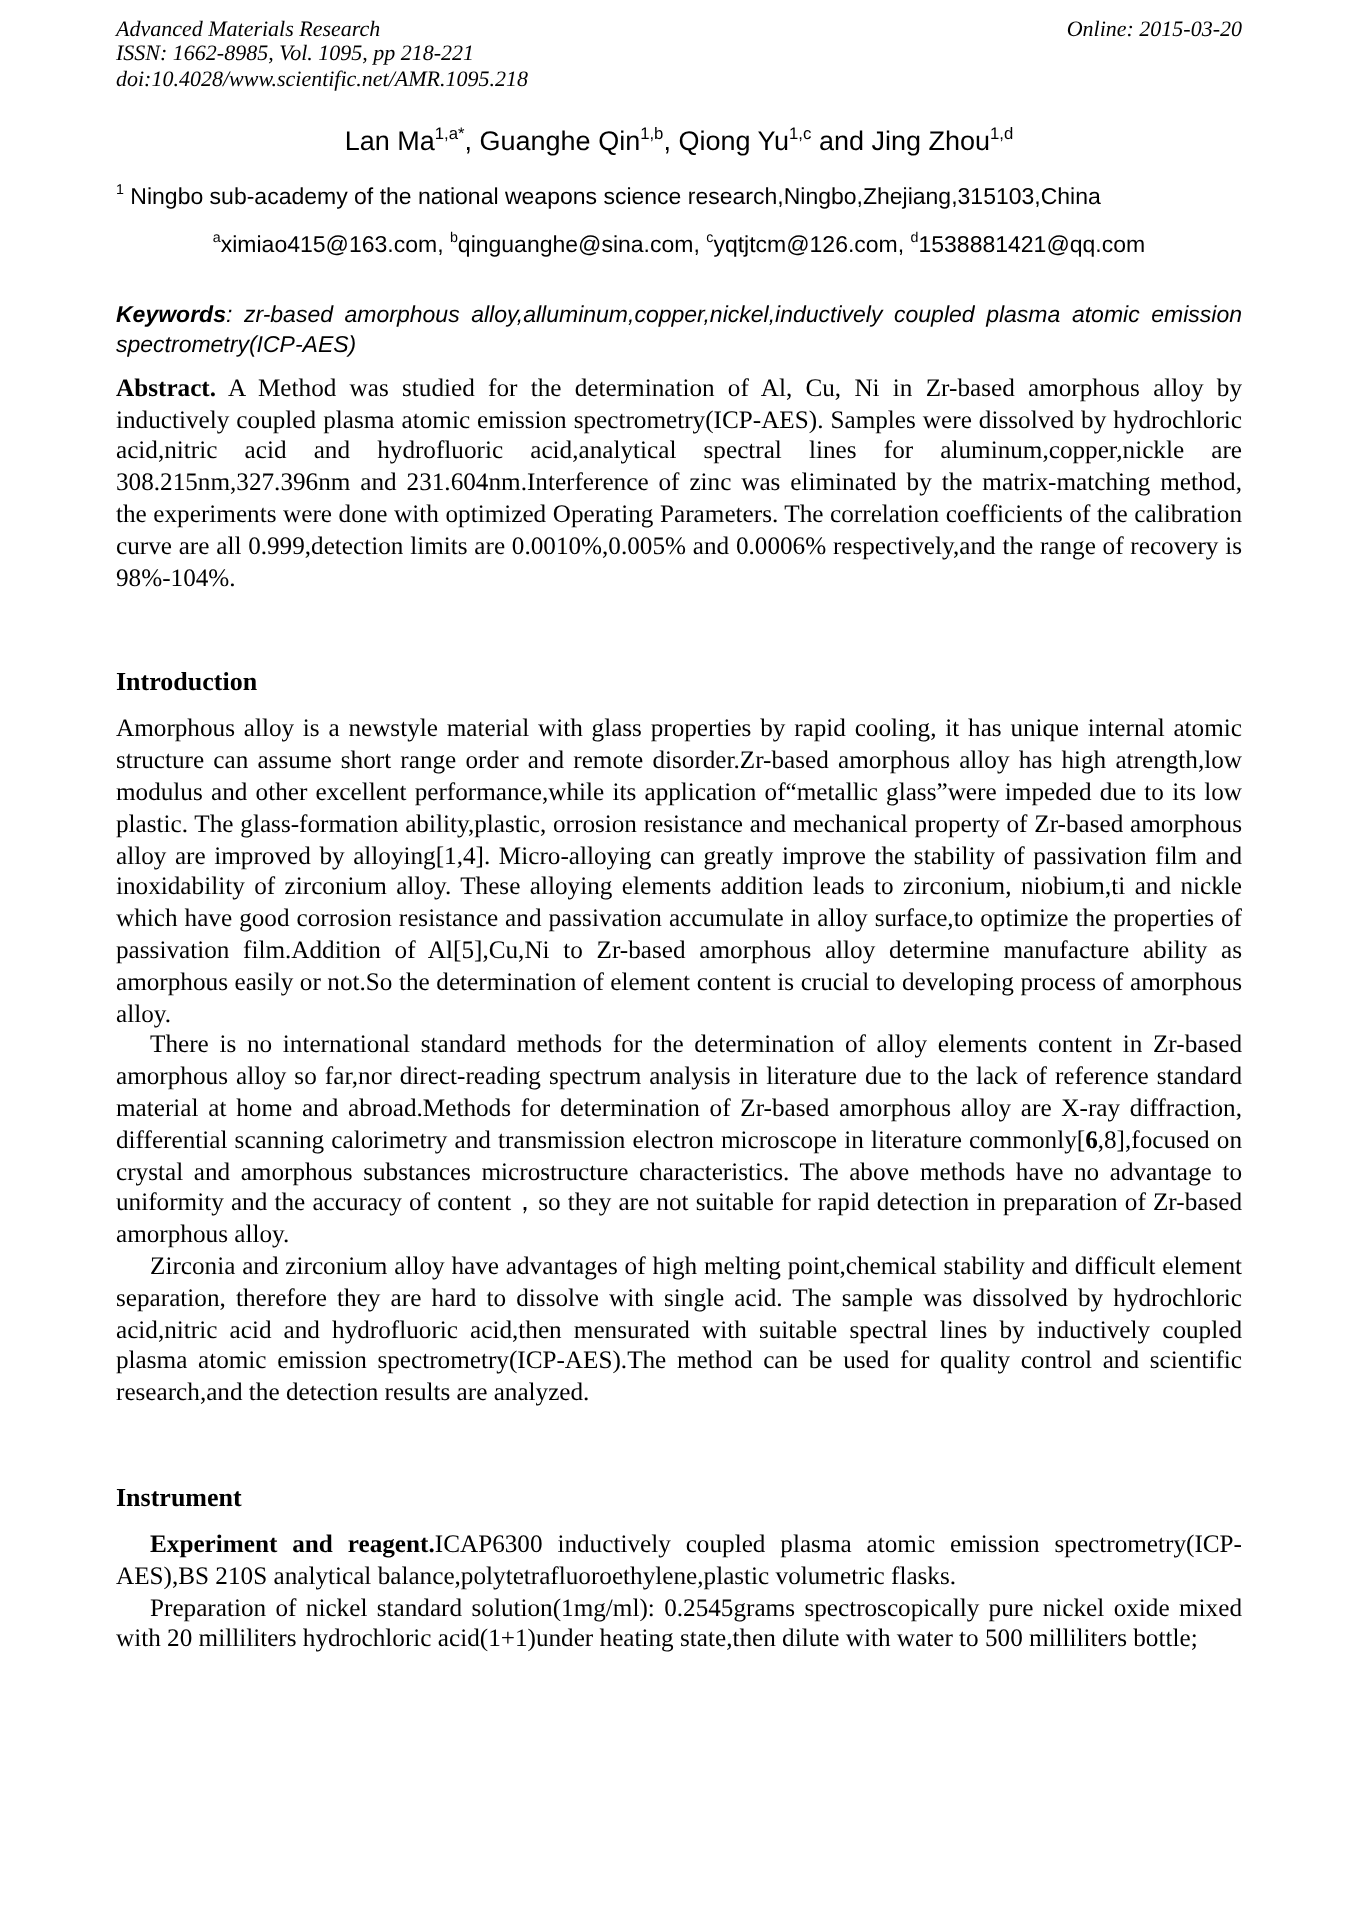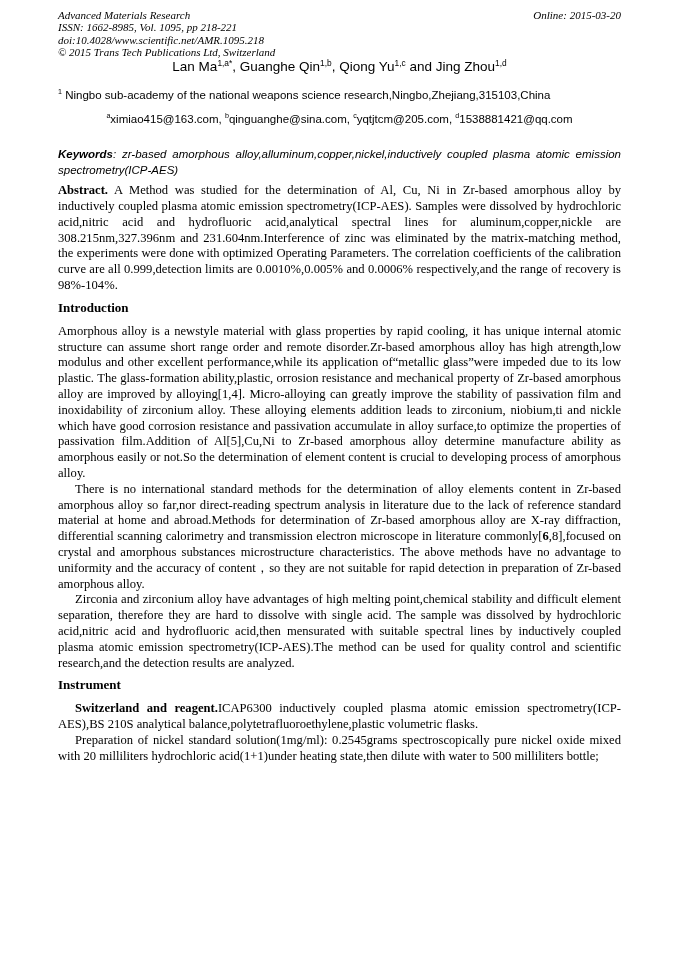--- a/index.html
+++ b/index.html
@@ -31,21 +31,21 @@
   .title {
     margin: 25px auto 0 auto;
     max-width: 556px;
     text-align: center;
     font-family: "Liberation Sans", sans-serif;
     font-weight: bold;
     font-size: 15px;
     line-height: 19px;
   }
   .authors {
-    margin-top: 0;
+    margin-top: 16px;
     text-align: center;
     font-family: "Liberation Sans", sans-serif;
     font-size: 13.5px;
     line-height: 17px;
   }
   .authors sup, .affil sup, .emails sup {
     font-size: 0.62em;
     line-height: 0;
     vertical-align: super;
   }
@@ -70,21 +70,21 @@
     text-align: justify;
     font-style: italic;
   }
   .abstract {
     margin-top: 5px;
     font-size: 12.6px;
     line-height: 15.8px;
     text-align: justify;
   }
   .sec-h {
-    margin-top: 6px;
+    margin-top: 36px;
     margin-bottom: 8px;
     font-weight: bold;
     font-size: 13px;
     line-height: 16px;
     font-family: "Liberation Serif", serif;
   }
   .para {
     margin: 0;
     font-size: 12.6px;
     line-height: 15.8px;
@@ -96,53 +96,52 @@
 </head>
 <body>
 
 <div class="page">
 
   <div class="hdr">
     <div class="hdr-left">
       <div>Advanced Materials Research</div>
       <div>ISSN: 1662-8985, Vol. 1095, pp 218-221</div>
       <div>doi:10.4028/www.scientific.net/AMR.1095.218</div>
-      <div>© 2015 Trans Tech Publications Ltd, Switzerland</div>
     </div>
     <div class="hdr-right">Online: 2015-03-20</div>
   </div>
 
 
   <div class="authors">
     <span>Lan Ma</span><sup>1,a*</sup><span>, </span><span>Guanghe Qin</span><sup>1,b</sup><span>, </span><span>Qiong Yu</span><sup>1,c</sup><span> and </span><span>Jing Zhou</span><sup>1,d</sup>
   </div>
 
   <div class="affil">
     <sup>1</sup><span> Ningbo sub-academy of the national weapons science research,Ningbo,Zhejiang,315103,China</span>
   </div>
 
   <div class="emails">
-    <sup>a</sup><span>ximiao415@163.com</span><span>, </span><sup>b</sup><span>qinguanghe@sina.com</span><span>, </span><sup>c</sup><span>yqtjtcm@205.com</span><span>, </span><sup>d</sup><span>1538881421@qq.com</span>
+    <sup>a</sup><span>ximiao415@163.com</span><span>, </span><sup>b</sup><span>qinguanghe@sina.com</span><span>, </span><sup>c</sup><span>yqtjtcm@126.com</span><span>, </span><sup>d</sup><span>1538881421@qq.com</span>
   </div>
 
   <div class="keywords">
     <b class="lead">Keywords</b><span>: zr-based amorphous alloy,alluminum,copper,nickel,inductively coupled plasma atomic emission spectrometry(ICP-AES)</span>
   </div>
 
   <div class="abstract">
     <b class="lead">Abstract.</b><span> A Method was studied for the determination of Al, Cu, Ni in Zr-based amorphous alloy by inductively coupled plasma atomic emission spectrometry(ICP-AES). Samples were dissolved by hydrochloric acid,nitric acid and hydrofluoric acid,analytical spectral lines for aluminum,copper,nickle are 308.215nm,327.396nm and 231.604nm.Interference of zinc was eliminated by the matrix-matching method, the experiments were done with optimized Operating Parameters. The correlation coefficients of the calibration curve are all 0.999,detection limits are 0.0010%,0.005% and 0.0006% respectively,and the range of recovery is 98%-104%.</span>
   </div>
 
   <div class="sec-h">Introduction</div>
 
   <p class="para">Amorphous alloy is a newstyle material with glass properties by rapid cooling, it has unique internal atomic structure can assume short range order and remote disorder.Zr-based amorphous alloy has high atrength,low modulus and other excellent performance,while its application of“metallic glass”were impeded due to its low plastic. The glass-formation ability,plastic, orrosion resistance and mechanical property of Zr-based amorphous alloy are improved by alloying[1,4]. Micro-alloying can greatly improve the stability of passivation film and inoxidability of zirconium alloy. These alloying elements addition leads to zirconium, niobium,ti and nickle which have good corrosion resistance and passivation accumulate in alloy surface,to optimize the properties of passivation film.Addition of Al[5],Cu,Ni to Zr-based amorphous alloy determine manufacture ability as amorphous easily or not.So the determination of element content is crucial to developing process of amorphous alloy.</p>
 
   <p class="para indent"><span>There is no international standard methods for the determination of alloy elements content in Zr-based amorphous alloy so far,nor direct-reading spectrum analysis in literature due to the lack of reference standard material at home and abroad.Methods for determination of Zr-based amorphous alloy are X-ray diffraction, differential scanning calorimetry and transmission electron microscope in literature commonly[</span><b>6</b><span>,8],focused on crystal and amorphous substances microstructure characteristics. The above methods have no advantage to uniformity and the accuracy of content，so they are not suitable for rapid detection in preparation of Zr-based amorphous alloy.</span></p>
 
   <p class="para indent">Zirconia and zirconium alloy have advantages of high melting point,chemical stability and difficult element separation, therefore they are hard to dissolve with single acid. The sample was dissolved by hydrochloric acid,nitric acid and hydrofluoric acid,then mensurated with suitable spectral lines by inductively coupled plasma atomic emission spectrometry(ICP-AES).The method can be used for quality control and scientific research,and the detection results are analyzed.</p>
 
   <div class="sec-h">Instrument</div>
 
-  <p class="para indent"><b class="lead">Switzerland and reagent.</b><span>ICAP6300 inductively coupled plasma atomic emission spectrometry(ICP-AES),BS 210S analytical balance,polytetrafluoroethylene,plastic volumetric flasks.</span></p>
+  <p class="para indent"><b class="lead">Experiment and reagent.</b><span>ICAP6300 inductively coupled plasma atomic emission spectrometry(ICP-AES),BS 210S analytical balance,polytetrafluoroethylene,plastic volumetric flasks.</span></p>
 
   <p class="para indent">Preparation of nickel standard solution(1mg/ml): 0.2545grams spectroscopically pure nickel oxide mixed with 20 milliliters hydrochloric acid(1+1)under heating state,then dilute with water to 500 milliliters bottle;</p>
 
 </div>
 
 </body></html>

